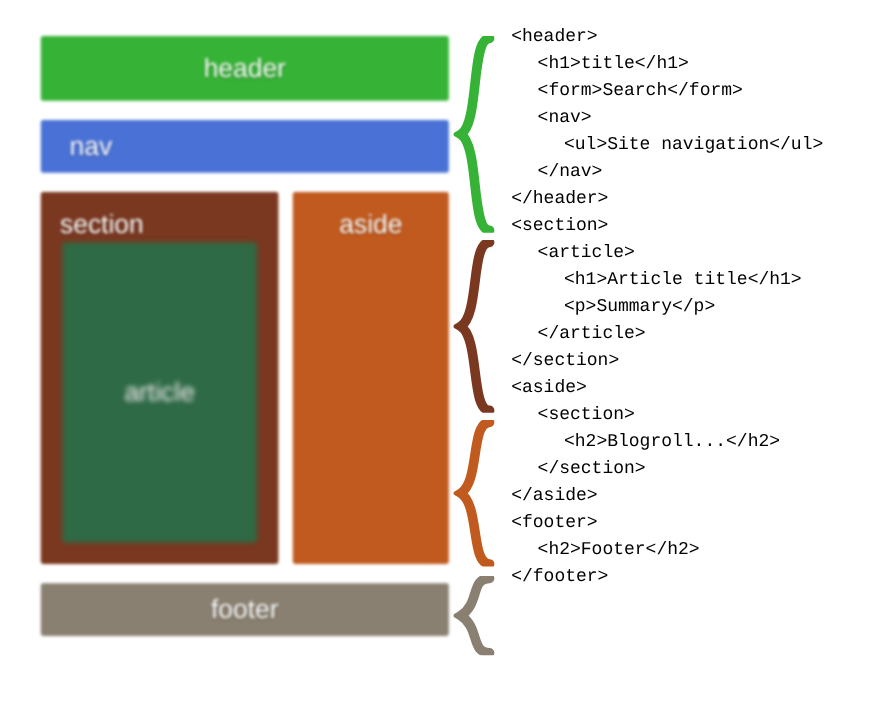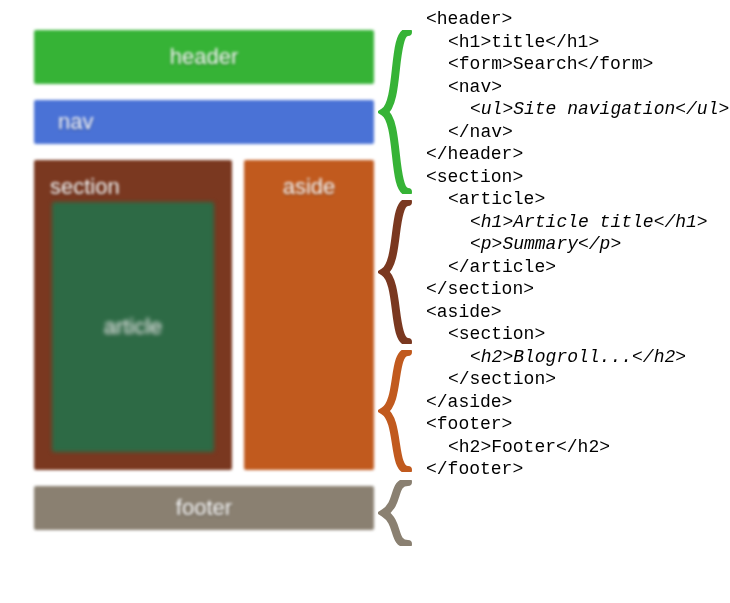--- a/index.html
+++ b/index.html
@@ -51,31 +51,31 @@
   }
   .brace svg { width: 40px; height: 100%; display: block; }
   .brace-1 { top: 0;    height: 164px; }
   .brace-2 { top: 170px; height: 144px; }
   .brace-3 { top: 320px; height: 122px; }
   .brace-4 { top: 450px; height: 66px;  }
 
   .code {
     position: absolute;
     left: 426px;
-    top: 8px;
+    top: 20px;
     width: 290px;
     font-family: "Courier New", Courier, monospace;
-    font-size: 18px;
+    font-size: 15px;
     line-height: 22.5px;
     color: #000;
     white-space: pre;
   }
   .code div { white-space: pre; }
   .i1 { padding-left: 22px; }
-  .i2 { padding-left: 44px; font-style: italic; }
+  .i2 { padding-left: 44px; }
 </style>
 </head>
 <body>
 
 <div class="layout">
   <div class="box header-box">
     <span class="label">header</span>
   </div>
   <div class="box nav-box">
     <span class="label">nav</span>

